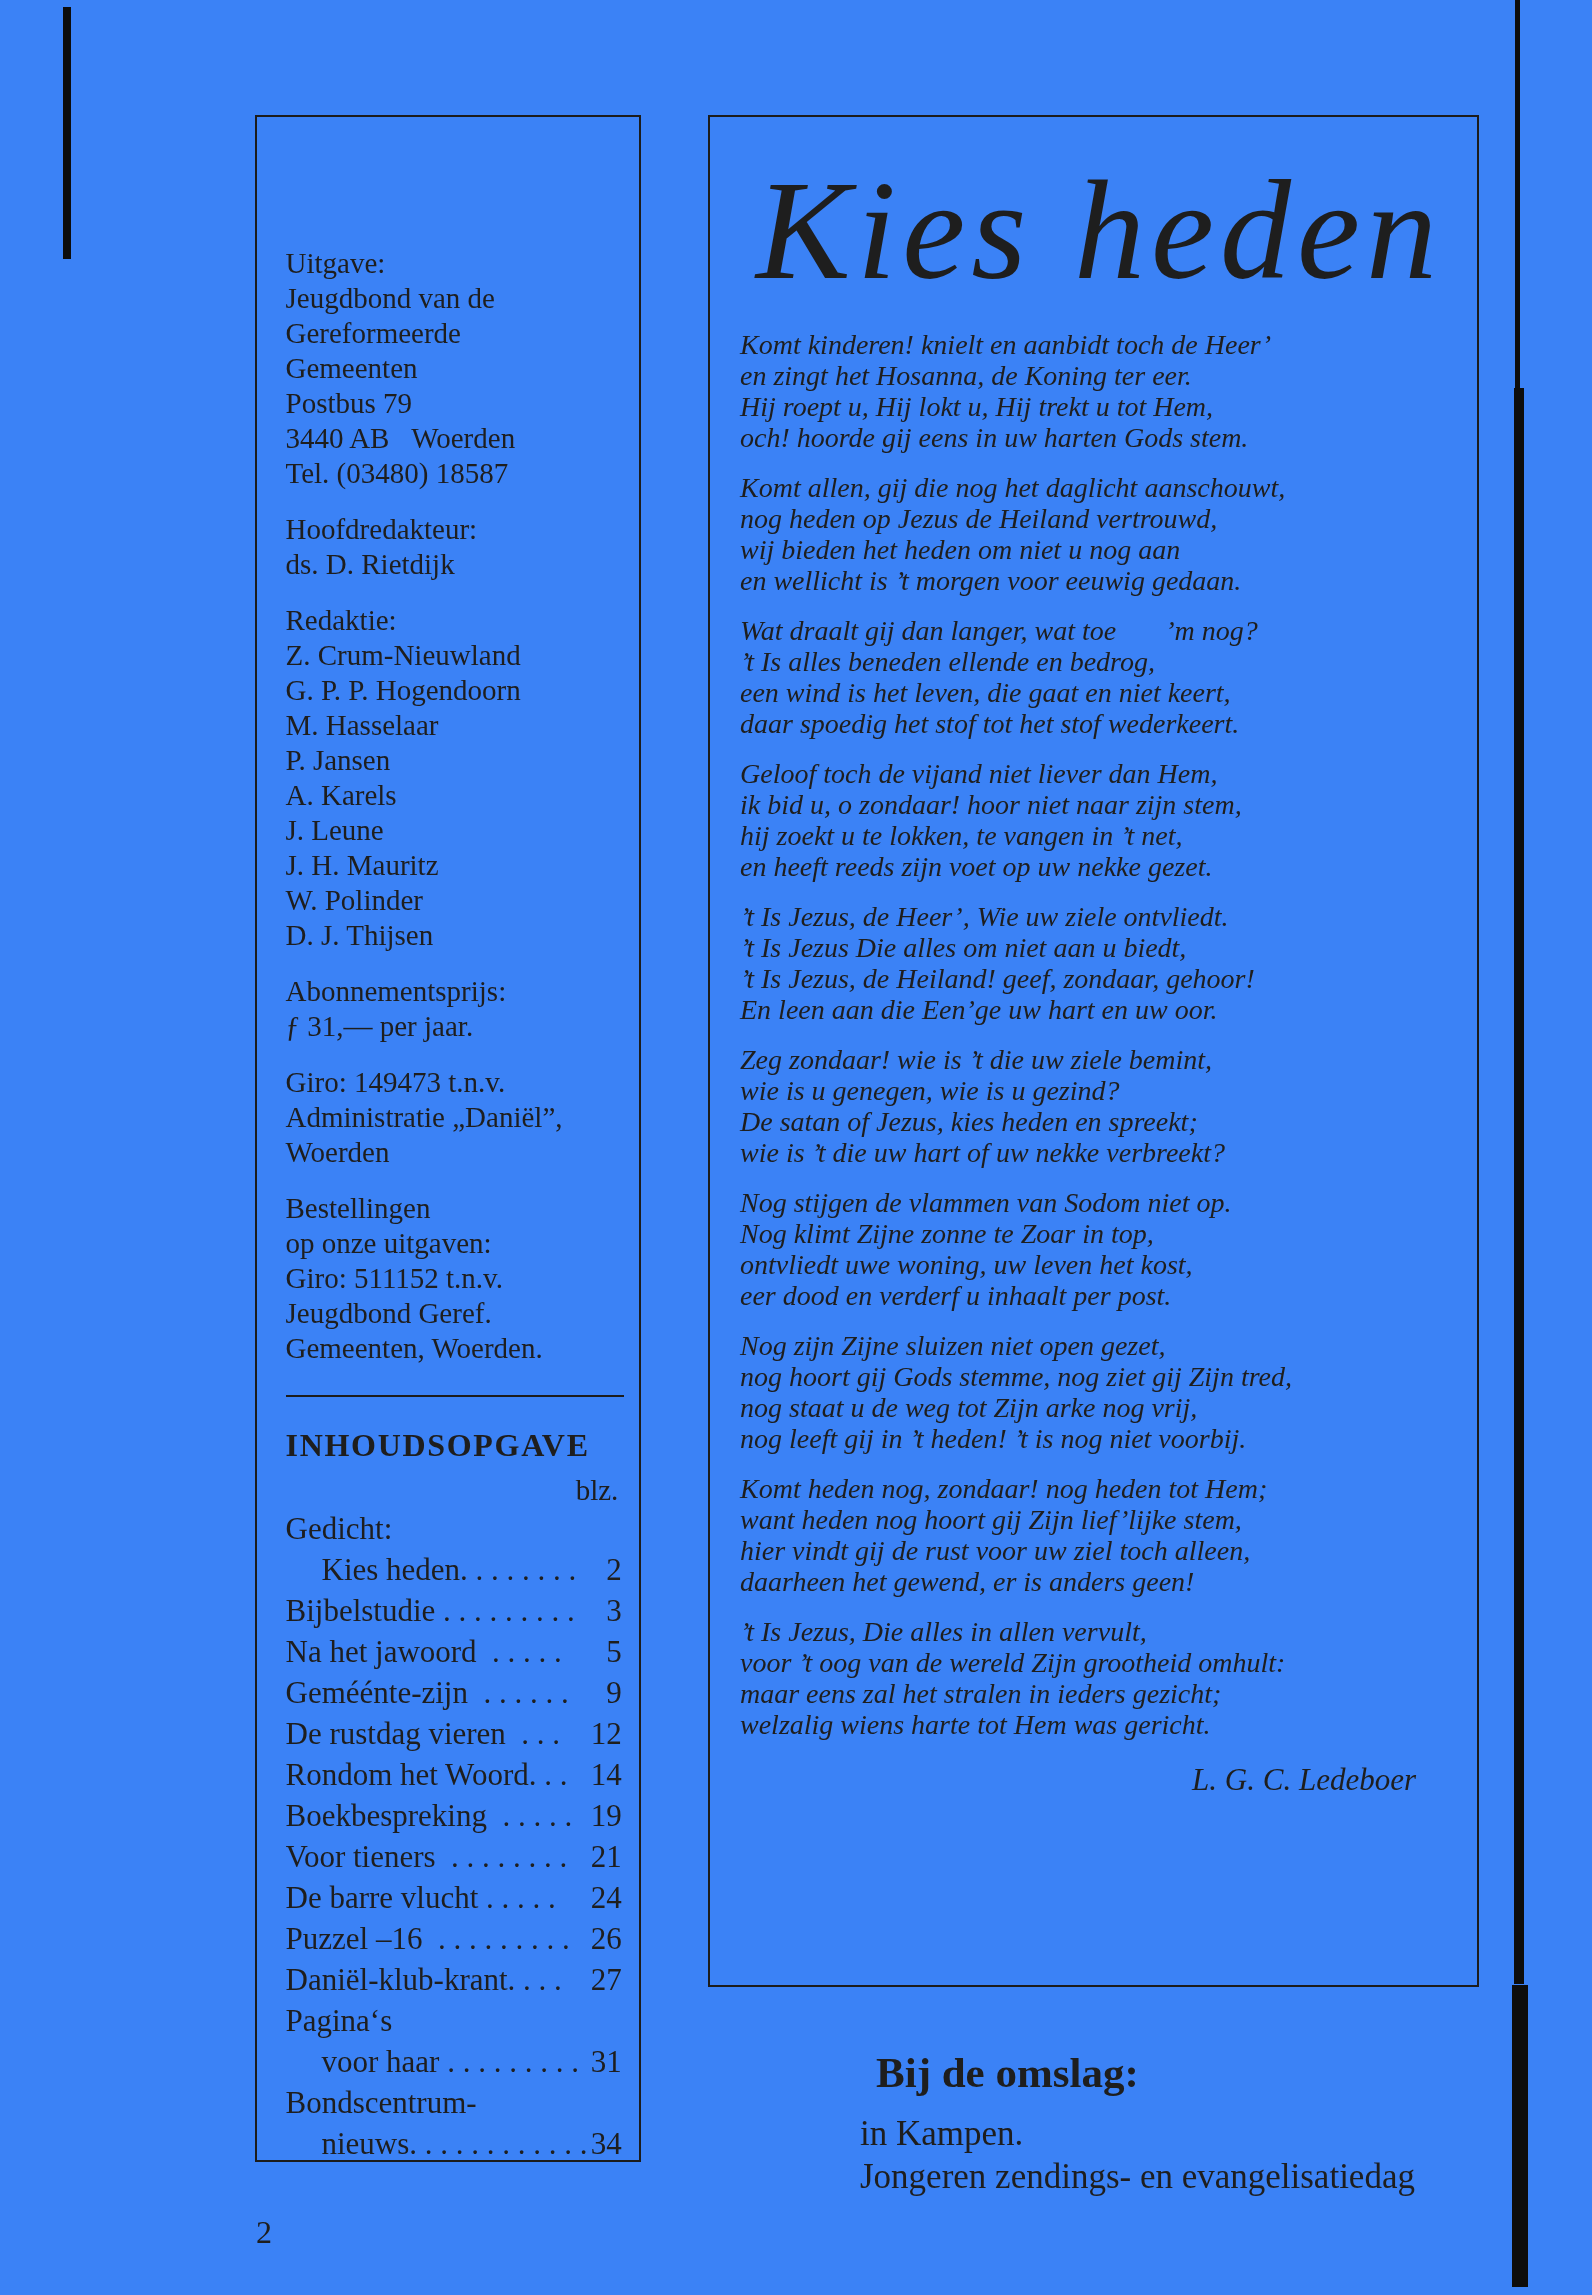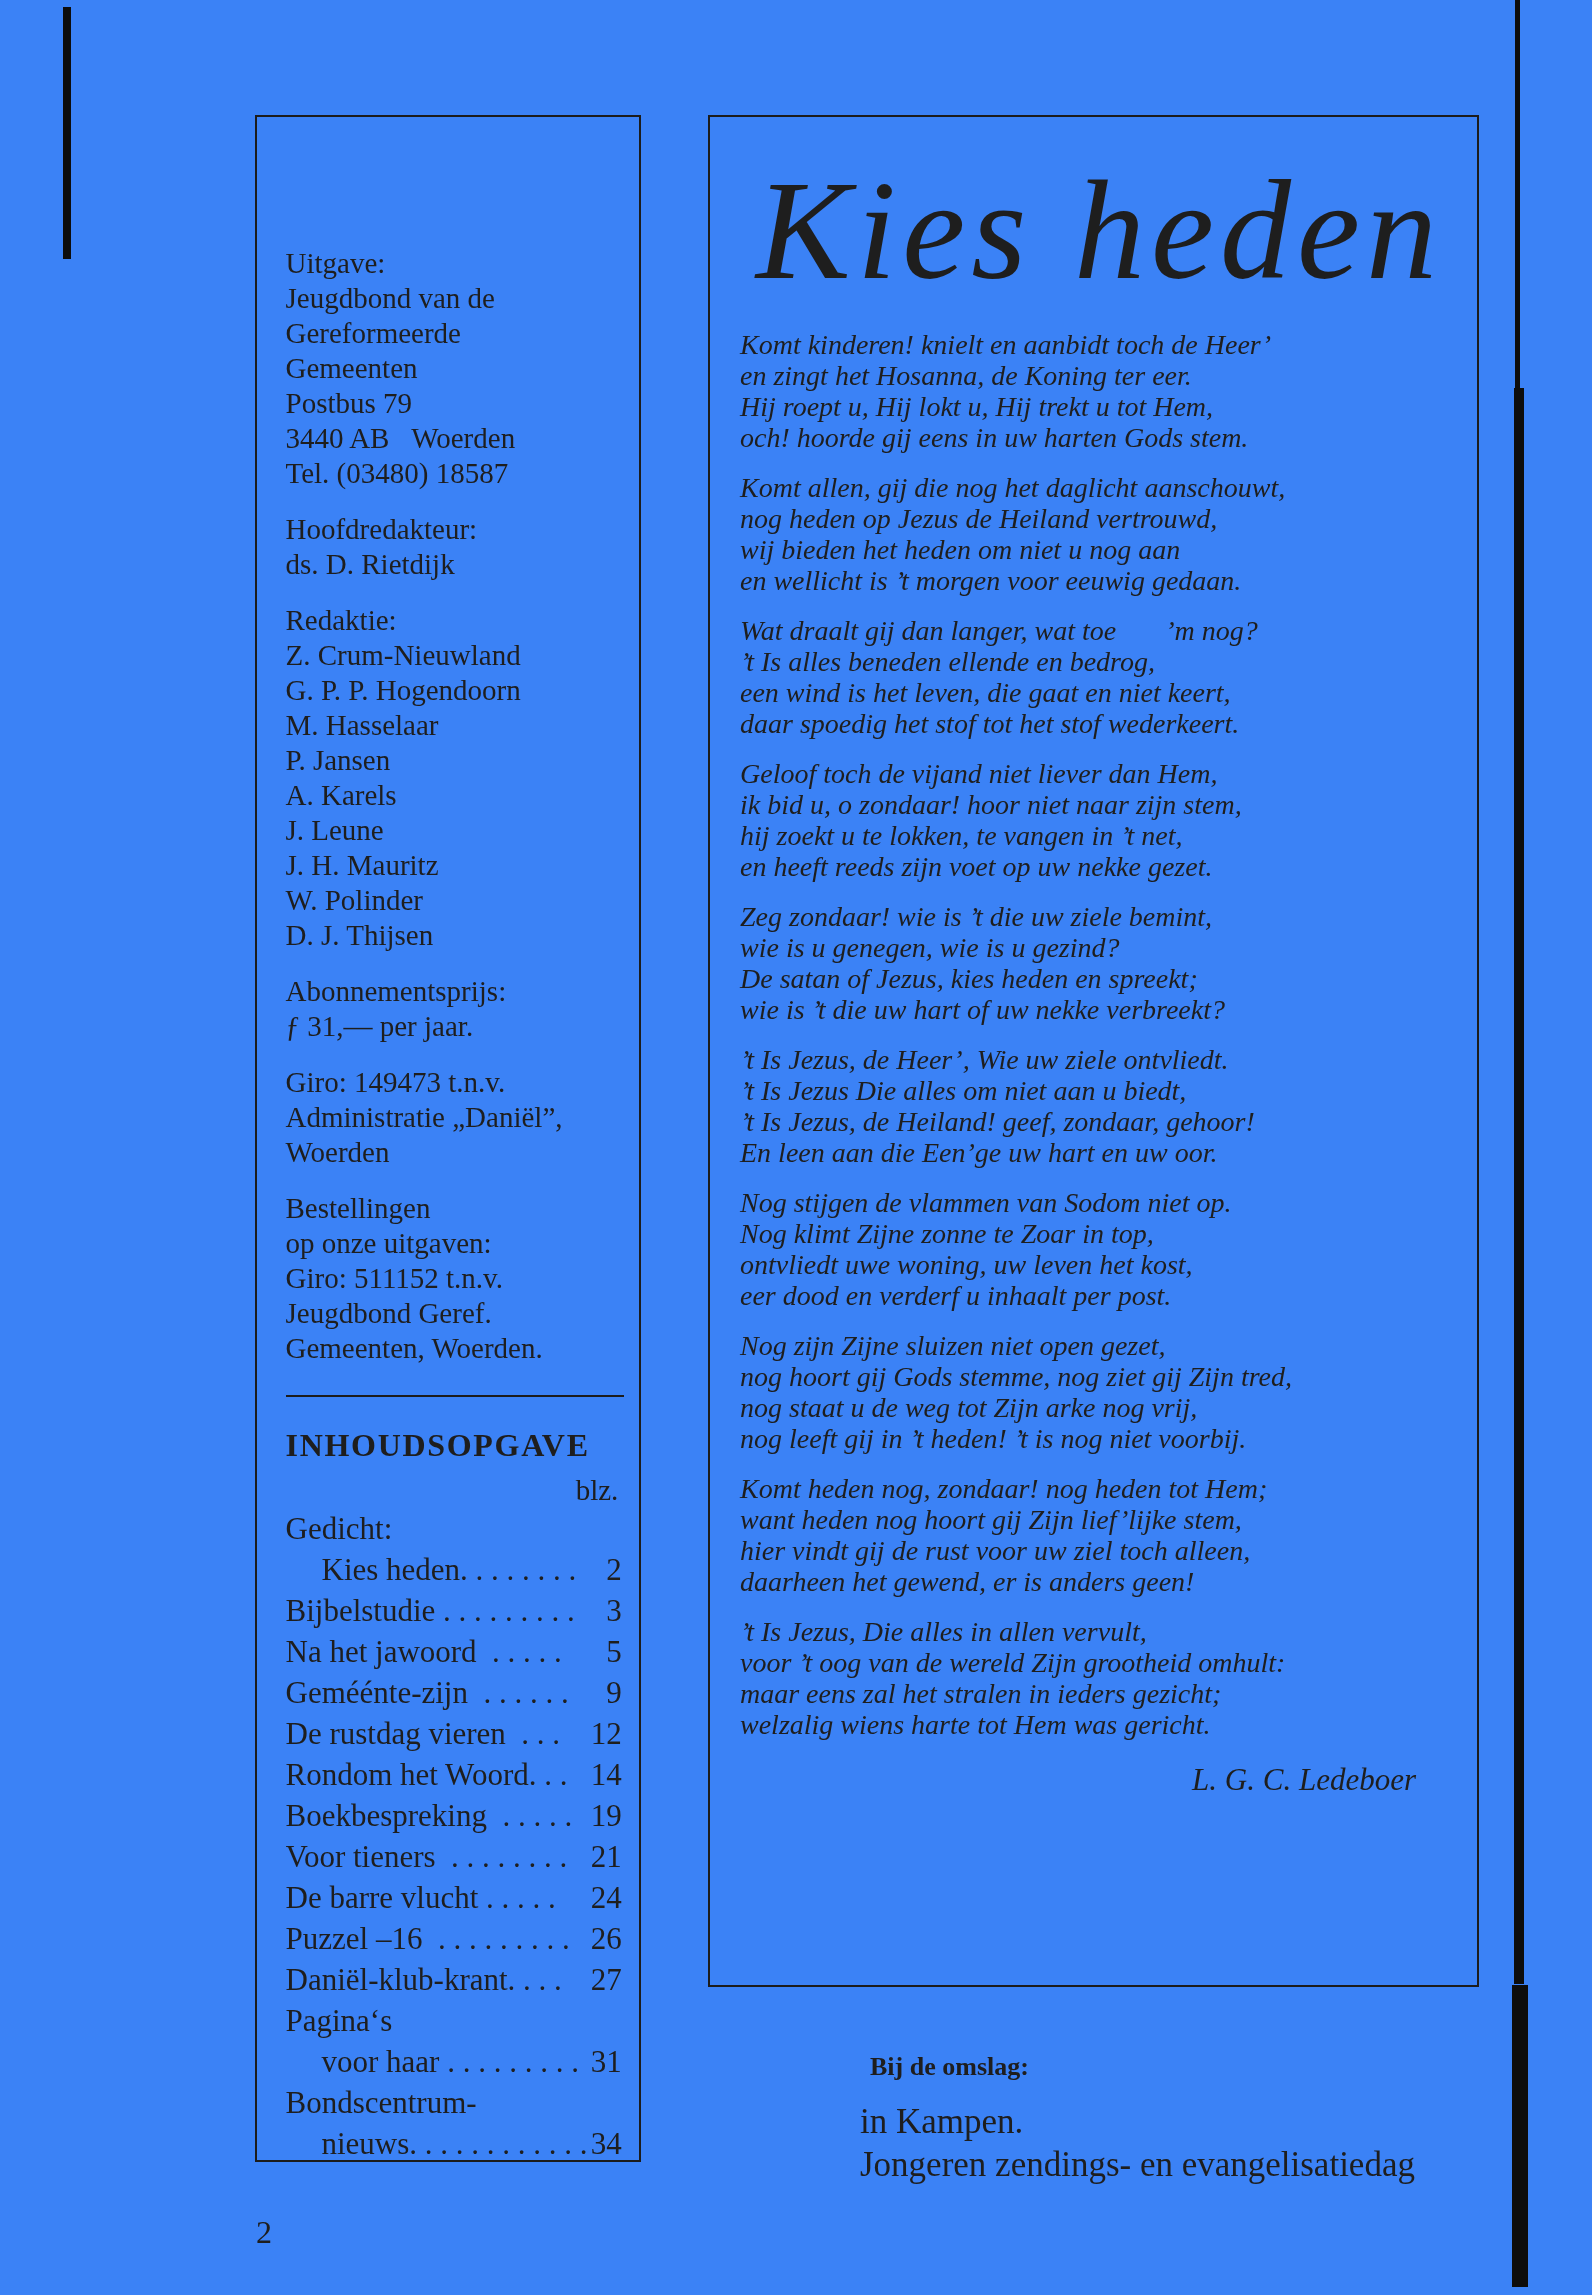--- a/index.html
+++ b/index.html
@@ -58,21 +58,21 @@
     margin:0 0 19px 0;
     white-space:pre-line;
   }
   .poem-author{
     font-style:italic;font-size:31px;line-height:36px;
     text-align:right;margin:22.4px 35px 0 0;
   }
 
   
   .cover-note{position:absolute;left:860px;top:2033px;width:639px;}
-  .cover-note-heading{font-size:26px;line-height:47px;font-weight:700;margin:10px;font-family:Liberation Serif, serif;}
+  .cover-note-heading{font-size:43px;line-height:47px;font-weight:700;margin:16px;font-family:Liberation Serif, serif;}
   .cover-note-line{font-size:35px;line-height:43px;}
 
   .page-number{position:absolute;left:256px;top:2214px;font-size:32px;}
 </style>
 </head>
 <body>
 
 <div class="page">
 
   <div class="edge-mark-topleft"></div>
@@ -226,30 +226,30 @@
         <p class="stanza">Wat draalt gij dan langer, wat toe&nbsp;&nbsp;&nbsp;&nbsp;&nbsp;&nbsp;&nbsp;’m nog?
 ’t Is alles beneden ellende en bedrog,
 een wind is het leven, die gaat en niet keert,
 daar spoedig het stof tot het stof wederkeert.</p>
 
         <p class="stanza">Geloof toch de vijand niet liever dan Hem,
 ik bid u, o zondaar! hoor niet naar zijn stem,
 hij zoekt u te lokken, te vangen in ’t net,
 en heeft reeds zijn voet op uw nekke gezet.</p>
 
+        <p class="stanza">’t Is Jezus, de Heer’, Wie uw ziele ontvliedt.
+’t Is Jezus Die alles om niet aan u biedt,
+’t Is Jezus, de Heiland! geef, zondaar, gehoor!
+En leen aan die Een’ge uw hart en uw oor.</p>
+
         <p class="stanza">Zeg zondaar! wie is ’t die uw ziele bemint,
 wie is u genegen, wie is u gezind?
 De satan of Jezus, kies heden en spreekt;
 wie is ’t die uw hart of uw nekke verbreekt?</p>
 
-        <p class="stanza">’t Is Jezus, de Heer’, Wie uw ziele ontvliedt.
-’t Is Jezus Die alles om niet aan u biedt,
-’t Is Jezus, de Heiland! geef, zondaar, gehoor!
-En leen aan die Een’ge uw hart en uw oor.</p>
-
         <p class="stanza">Nog stijgen de vlammen van Sodom niet op.
 Nog klimt Zijne zonne te Zoar in top,
 ontvliedt uwe woning, uw leven het kost,
 eer dood en verderf u inhaalt per post.</p>
 
         <p class="stanza">Nog zijn Zijne sluizen niet open gezet,
 nog hoort gij Gods stemme, nog ziet gij Zijn tred,
 nog staat u de weg tot Zijn arke nog vrij,
 nog leeft gij in ’t heden! ’t is nog niet voorbij.</p>
 

